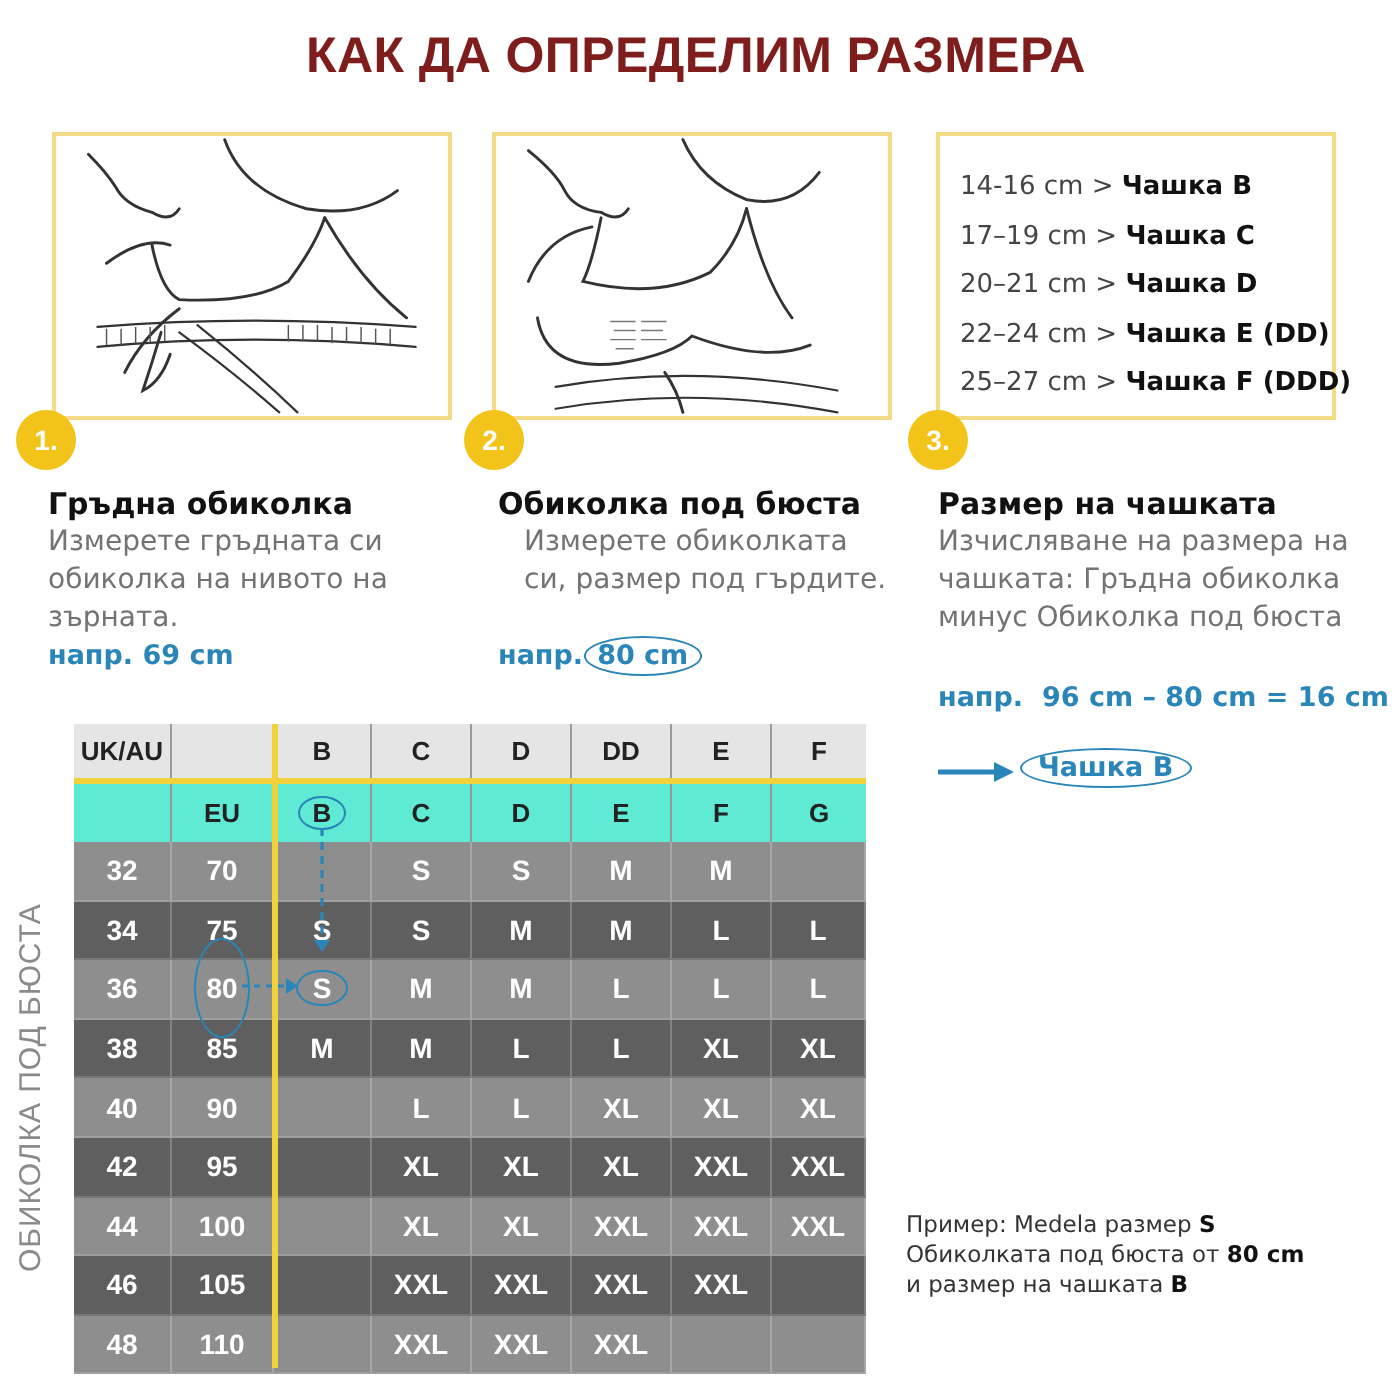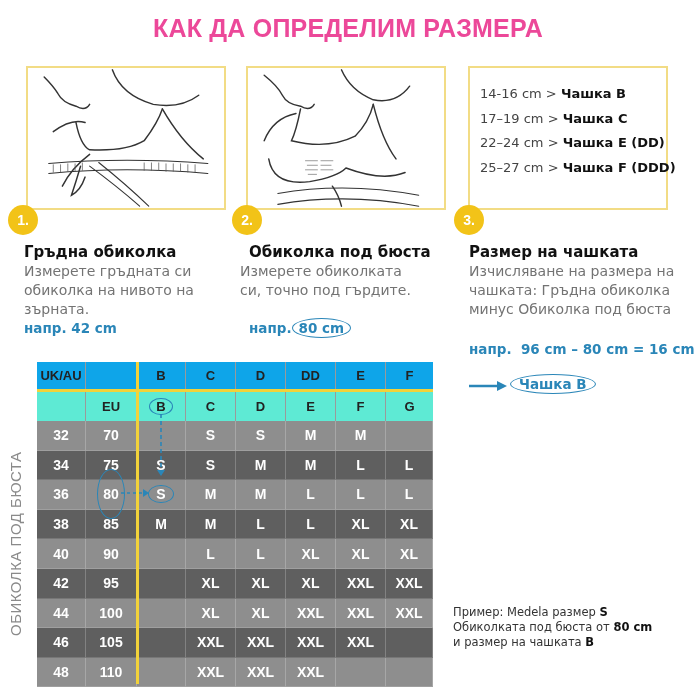--- a/index.html
+++ b/index.html
@@ -2,21 +2,21 @@
 <html><head>
 <meta charset="utf-8">
 <style>
   * { box-sizing: border-box; margin: 0; padding: 0; }
   html, body { width: 700px; height: 700px; background: #ffffff; overflow: hidden; }
   body { position: relative; font-family: "DejaVu Sans", "Liberation Sans", sans-serif; color: #222; }
 
   .title {
     position: absolute; top: 14px; left: 0; width: 696px; text-align: center;
     font-family: "Liberation Sans", sans-serif; font-size: 25px; font-weight: bold;
-    letter-spacing: 0.2px; color: #ec4899;
+    letter-spacing: 0.2px; color: #7f1d1d;
   }
 
   .panel { position: absolute; top: 66px; width: 200px; height: 144px; border: 2px solid #f2dc85; background: #fff; }
   .panel svg { width: 100%; height: 100%; display: block; }
   .badge {
     position: absolute; width: 30px; height: 30px; border-radius: 50%;
     background: #f2c318; color: #fff; font-weight: bold; font-size: 14px;
     display: flex; align-items: center; justify-content: center;
     font-family: "Liberation Sans", sans-serif;
   }
@@ -32,21 +32,21 @@
 
   .arrow { position: absolute; left: 469px; top: 380px; width: 38px; height: 12px; }
 
   
   .size-table { position: absolute; left: 37px; top: 362px; width: 396px; }
   .trow { display: flex; }
   .tcell {
     flex: 0 0 auto; display: flex; align-items: center; justify-content: center;
     font-weight: bold; font-size: 13px; font-family: "Liberation Sans", sans-serif;
   }
-  .hrow .tcell { height: 27px; color: #222; border-right: 1.5px solid #9a9a9a; background: #0ea5e9; }
+  .hrow .tcell { height: 27px; color: #222; border-right: 1.5px solid #9a9a9a; background: #e5e5e5; }
   .hrow2 .tcell { height: 29px; color: #222; border-right: 1.5px solid #9a9a9a; background: #5eead4; }
   .hrow { border-bottom: 3px solid #f2d23a; }
   .brow .tcell { height: 29.6px; color: #fff; font-size: 14px; border-right: 1.5px solid rgba(255,255,255,0.22); border-bottom: 1px solid rgba(255,255,255,0.15);}
   .brow.light { background: #8e8e8e; }
   .brow.dark { background: #5f5f5f; }
   .c0 { width: 49px; } .c1 { width: 51px; } .c2 { width: 49px; }
   .c3, .c4, .c5, .c6 { width: 50px; } .c7 { width: 47px; }
   .yline { position: absolute; left: 99px; top: 0; width: 3px; height: 322px; background: #f2d23a; }
 
   .side-label {
@@ -102,38 +102,39 @@
       <path d="M55 102 h14 M57 107 h12 M55 112 h14 M58 117 h10 M72 102 h14 M72 107 h12 M72 112 h14"></path>
     </g>
   </svg>
 </div>
 <div class="badge" style="left:232px; top:205px;">2.</div>
 
 <div class="panel" style="left:468px;">
   <div class="cuplist">
     <div class="row"><span>14-16 cm &gt;</span> <b>Чашка B</b></div>
     <div class="row"><span>17–19 cm &gt;</span> <b>Чашка C</b></div>
+    <div class="row"><span>20–21 cm &gt;</span> <b>Чашка D</b></div>
     <div class="row"><span>22–24 cm &gt;</span> <b>Чашка E (DD)</b></div>
     <div class="row"><span>25–27 cm &gt;</span> <b>Чашка F (DDD)</b></div>
   </div>
 </div>
 <div class="badge" style="left:454px; top:205px;">3.</div>
 
 <div class="step-title" style="left:24px; top:243px;">Гръдна обиколка</div>
 <div class="step-text" style="left:24px; top:262px;">
   <div>Измерете гръдната си</div>
   <div>обиколка на нивото на</div>
   <div>зърната.</div>
 </div>
-<div class="step-ex" style="left:24px; top:320px;">напр. 42 cm</div>
+<div class="step-ex" style="left:24px; top:320px;">напр. 69 cm</div>
 
 <div class="step-title" style="left:249px; top:243px;">Обиколка под бюста</div>
-<div class="step-text" style="left:240px; top:262px;">
+<div class="step-text" style="left:262px; top:262px;">
   <div>Измерете обиколката</div>
-  <div>си, точно под гърдите.</div>
+  <div>си, размер под гърдите.</div>
 </div>
 <div class="step-ex" style="left:249px; top:318px;">
   <span>напр.</span><span class="oval">80 cm</span>
 </div>
 
 <div class="step-title" style="left:469px; top:243px;">Размер на чашката</div>
 <div class="step-text" style="left:469px; top:262px;">
   <div>Изчисляване на размера на</div>
   <div>чашката: Гръдна обиколка</div>
   <div>минус Обиколка под бюста</div>

